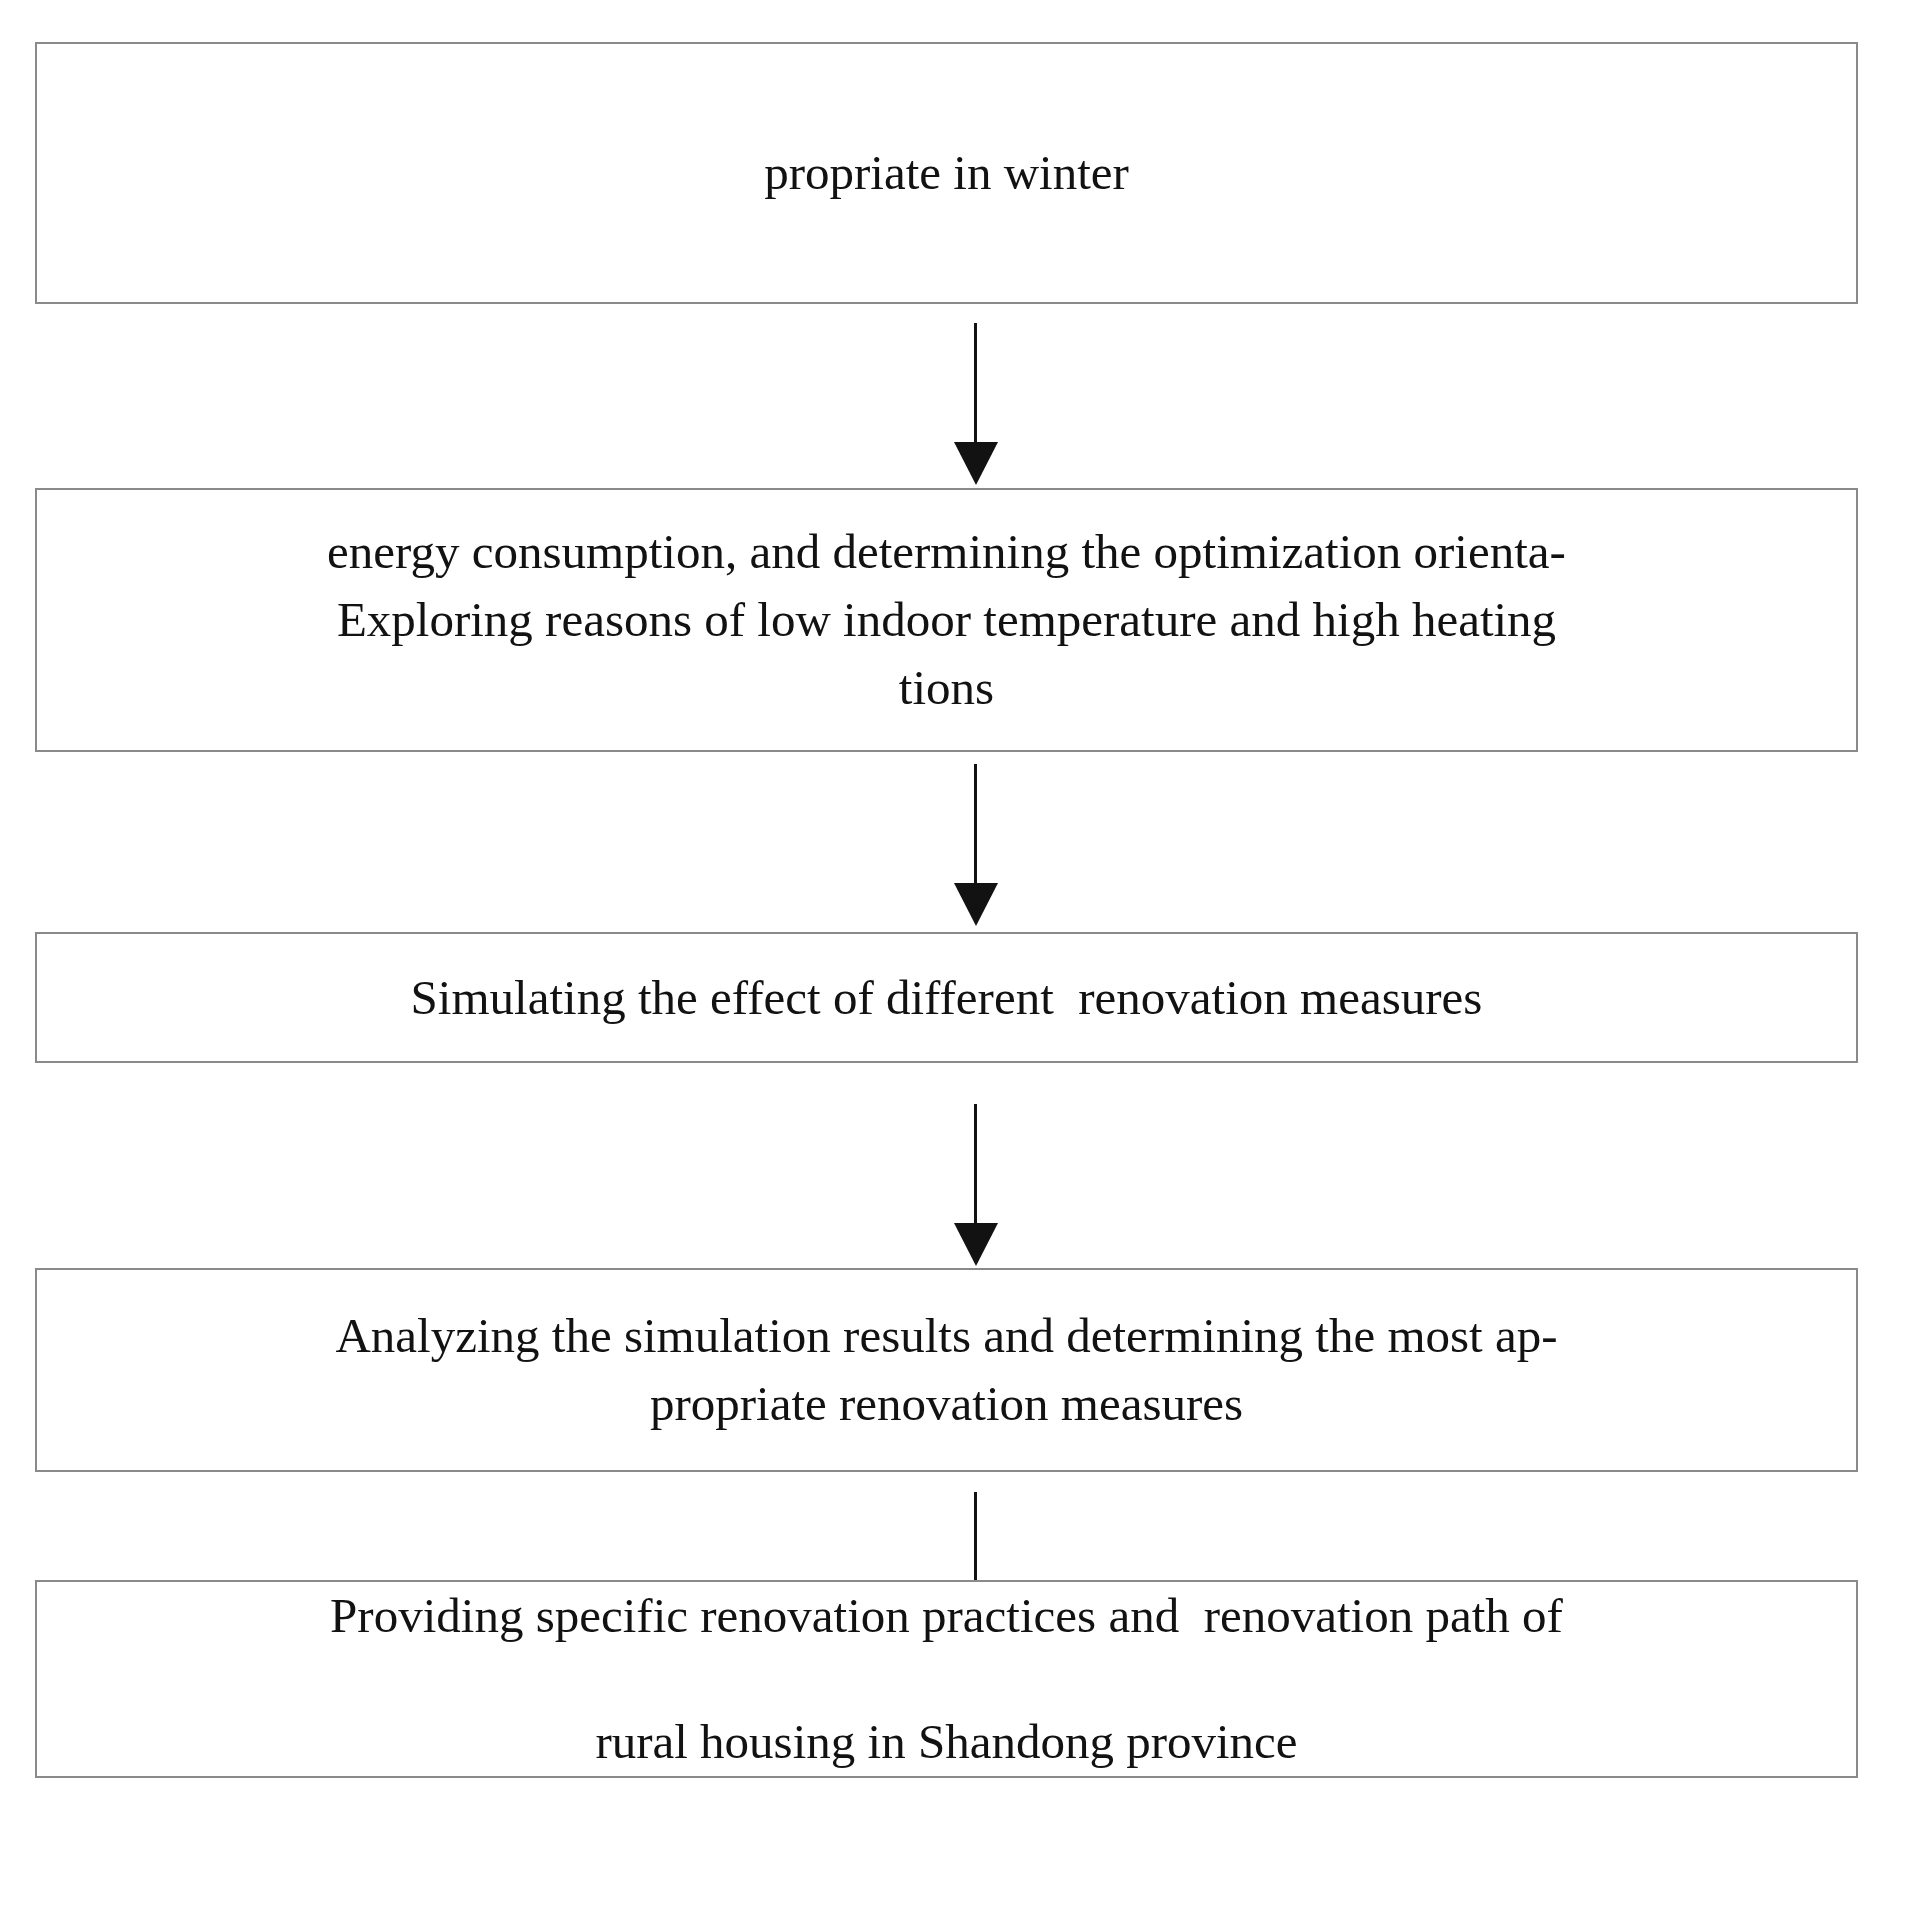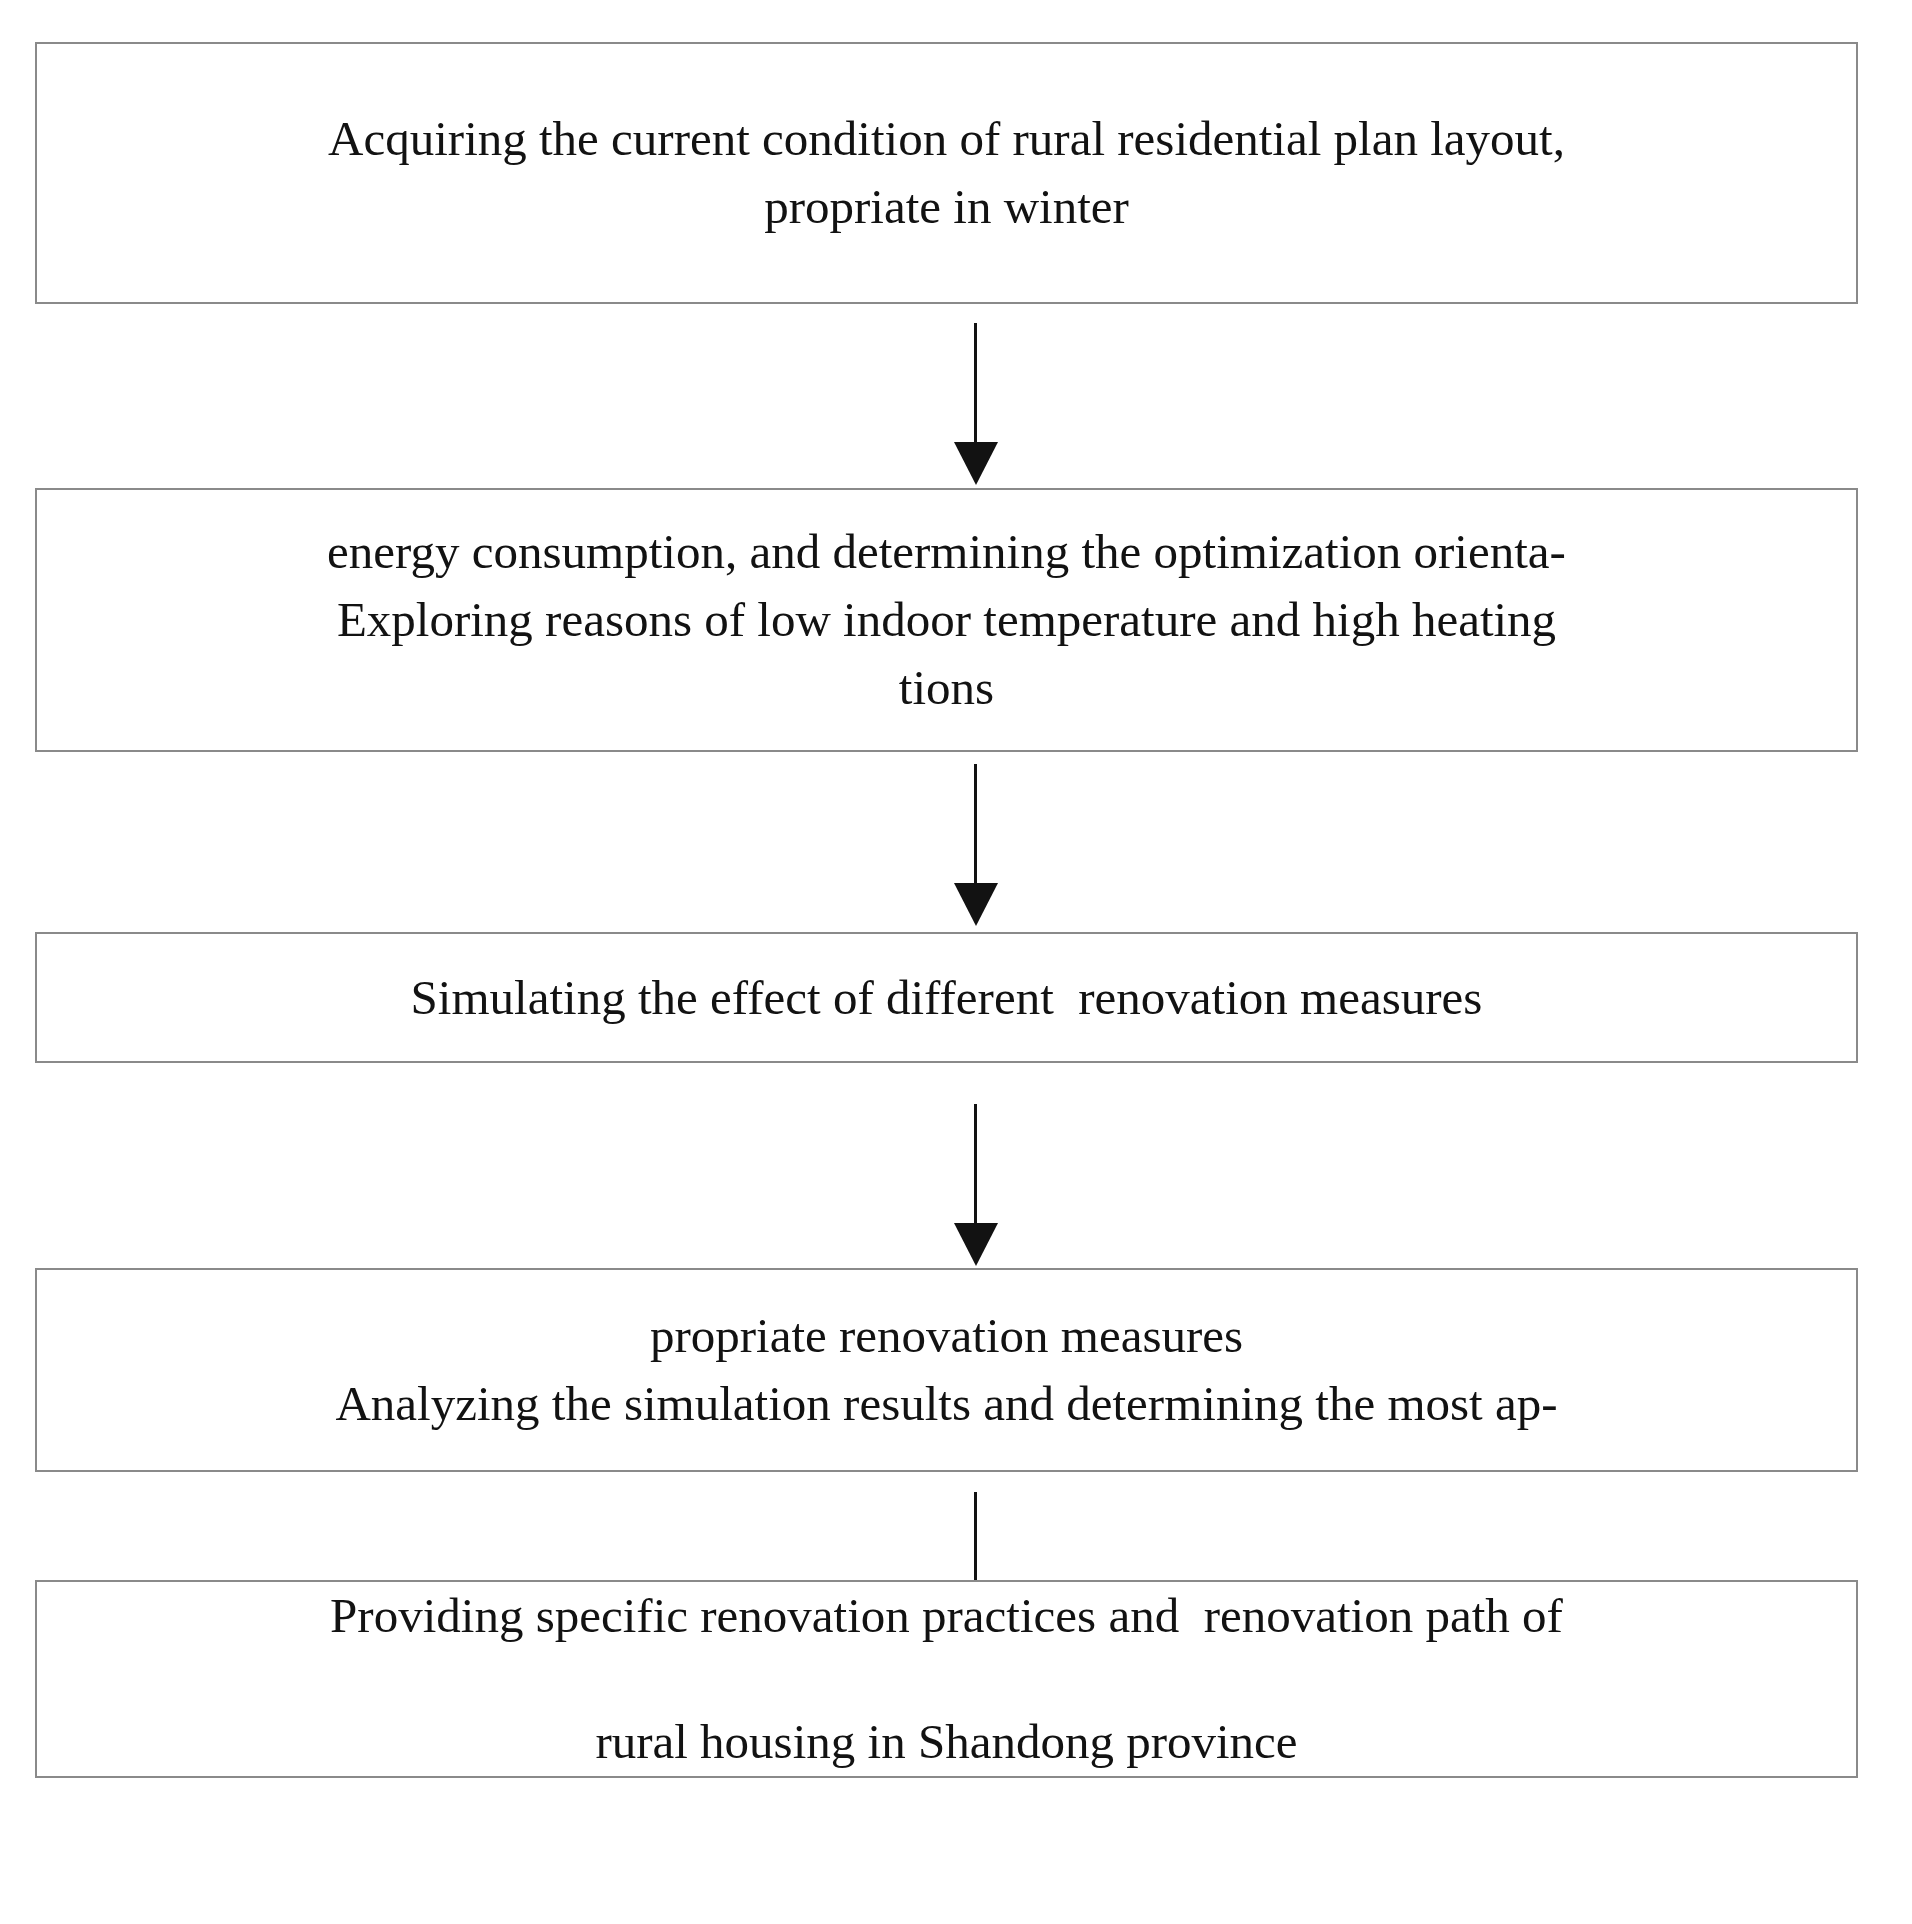--- a/index.html
+++ b/index.html
@@ -64,21 +64,20 @@
   .arrow2 { top: 764px; }
   .arrow3 { top: 1104px; }
   .arrow4 { top: 1492px; }
 </style>
 </head>
 <body>
 
 <div class="canvas">
 
   <div class="fbox box1">
-    <span class="fline">Acquiring the current condition of rural residential plan layout,</span>
     <span class="fline">propriate in winter</span>
   </div>
 
   <div class="arrow arrow1">
     <div class="shaft"></div>
     <div class="head"></div>
   </div>
 
   <div class="fbox box2">
     <span class="fline">energy consumption, and determining the optimization orienta-</span>
@@ -94,22 +93,22 @@
   <div class="fbox box3">
     <span class="fline">Simulating the effect of different  renovation measures</span>
   </div>
 
   <div class="arrow arrow3">
     <div class="shaft"></div>
     <div class="head"></div>
   </div>
 
   <div class="fbox box4">
+    <span class="fline">Analyzing the simulation results and determining the most ap-</span>
     <span class="fline">propriate renovation measures</span>
-    <span class="fline">Analyzing the simulation results and determining the most ap-</span>
   </div>
 
   <div class="arrow arrow4">
     <div class="shaft"></div>
     <div class="head"></div>
   </div>
 
   <div class="fbox box5">
     <span class="fline">Providing specific renovation practices and  renovation path of</span>
     <span class="fline">rural housing in Shandong province</span>

